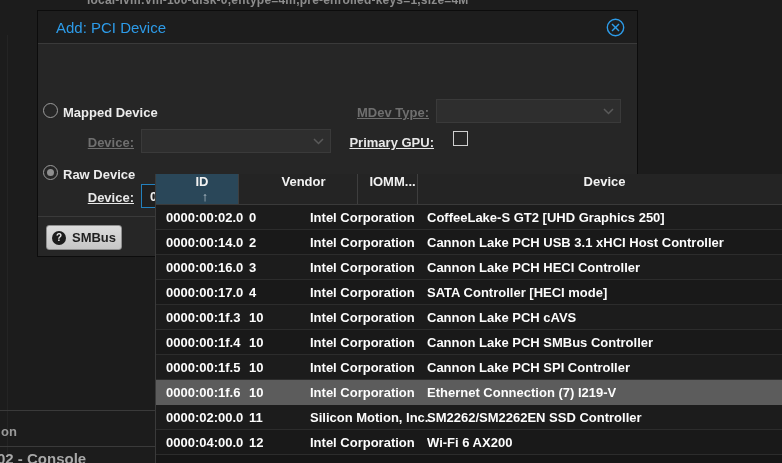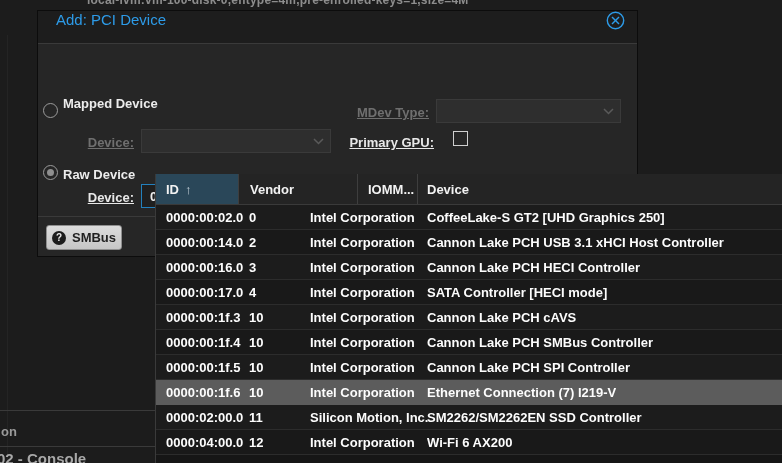--- a/index.html
+++ b/index.html
@@ -20,21 +20,21 @@
   .bg-text-on { position:absolute; left:1px; top:424px; font-size:13px; font-weight:bold; color:#9a9a9a; }
   .bg-text-console { position:absolute; left:-3px; top:450px; font-size:15px; font-weight:bold; color:#a8a8a8; white-space:nowrap; }
 
   
   .dialog {
     position:absolute; left:37px; top:10px; width:601px; height:247px;
     background:#262626; border:1px solid #0c0c0c; z-index:2;
   }
   .dialog-title-bar {
     position:relative; height:33px; background:#1d1d1d;
-    border-bottom:1px solid #3a3a3a; display:flex; 
+    border-bottom:1px solid #3a3a3a; display:flex; align-items:center;
     padding:0 12px 0 18px;
     gap:44px;
   }
   .dialog-title { color:#2d9be8; font-size:15px; }
   .close-btn {
     margin-left:auto; width:19px; height:19px; cursor:pointer;
     display:flex; align-items:center; justify-content:center;
   }
   .close-btn svg { display:block; }
 
@@ -84,21 +84,21 @@
 
   
   .picker {
     position:absolute; left:155px; top:174px; width:627px; height:289px;
     background:#161616; border-left:1px solid #3a3a3a; z-index:5;
   }
   .grid-header {
     display:flex; height:31px; background:#242424; border-bottom:1px solid #3a3a3a;
     font-size:13px; font-weight:bold; color:#f2f2f2;
   }
-  .hcell { display:flex; align-items:center; padding-left:10px; border-right:1px solid #3e3e3e; overflow:hidden; white-space:nowrap; }
+  .hcell { display:flex; align-items:center; padding-left:10px; border-right:1px solid #3e3e3e; overflow:hidden; white-space:nowrap;flex-direction:column; }
   .hcell.c-id { width:83px; background:#2a4759; }
   .hcell.c-iommu { width:60px; }
   .hcell.c-vendor { width:119px; padding-left:11px; }
   .hcell.c-device { flex:1; padding-left:9px; border-right:none; }
   .sort-arrow { margin-left:6px; color:#c2ced6; font-weight:normal; font-size:13px; }
 
   .grid-row {
     display:flex; height:25px; font-size:13px; font-weight:bold; color:#fdfdfd;
     background:#1c1c1c; border-bottom:1px solid #2c2c2c; cursor:pointer;
   }
@@ -130,21 +130,21 @@
           <circle cx="9.5" cy="9.5" r="8.2" fill="none" stroke="#2d9be8" stroke-width="1.4"></circle>
           <line x1="6" y1="6" x2="13" y2="13" stroke="#2d9be8" stroke-width="1.4"></line>
           <line x1="13" y1="6" x2="6" y2="13" stroke="#2d9be8" stroke-width="1.4"></line>
         </svg>
       </span>
     </div>
 
     <div class="dialog-body">
 
       <span class="radio" id="mapped-radio" style="left:5px; top:59px;"></span>
-      <span class="radio-label" style="left:25px; top:52px;">Mapped Device</span>
+      <span class="radio-label" style="left:25px; top:61px;">Mapped Device</span>
       <span class="field-label disabled" style="left:285px; top:61px; width:106px;">MDev Type:</span>
       <div class="combo disabled" style="left:398px; top:55px; width:185px;">
         <span class="chev">
           <svg width="11" height="7" viewBox="0 0 11 7">
               <polyline points="1,1 5.5,5.5 10,1" fill="none" stroke="#5a5a5a" stroke-width="1.5"></polyline>
             </svg>
         </span>
       </div>
 
       <span class="field-label disabled" style="left:20px; top:91px; width:76px;">Device:</span>

